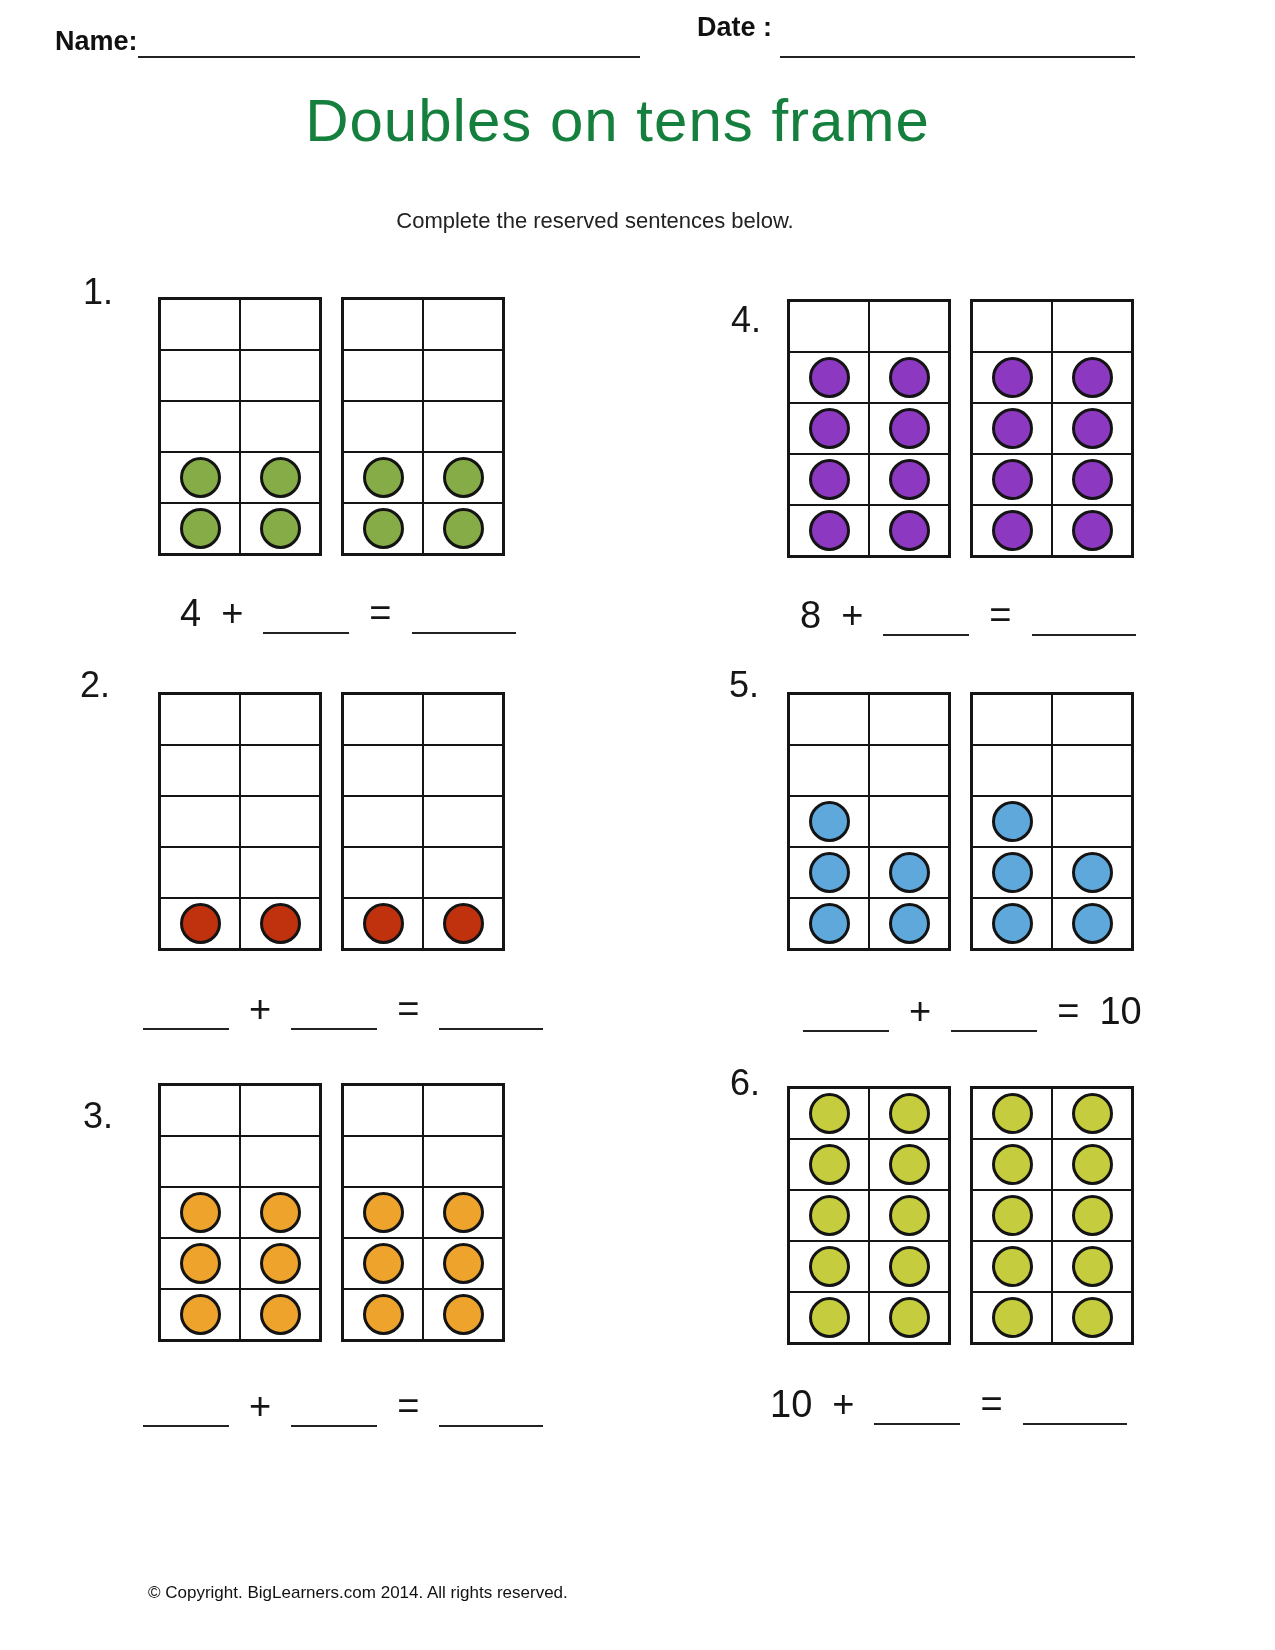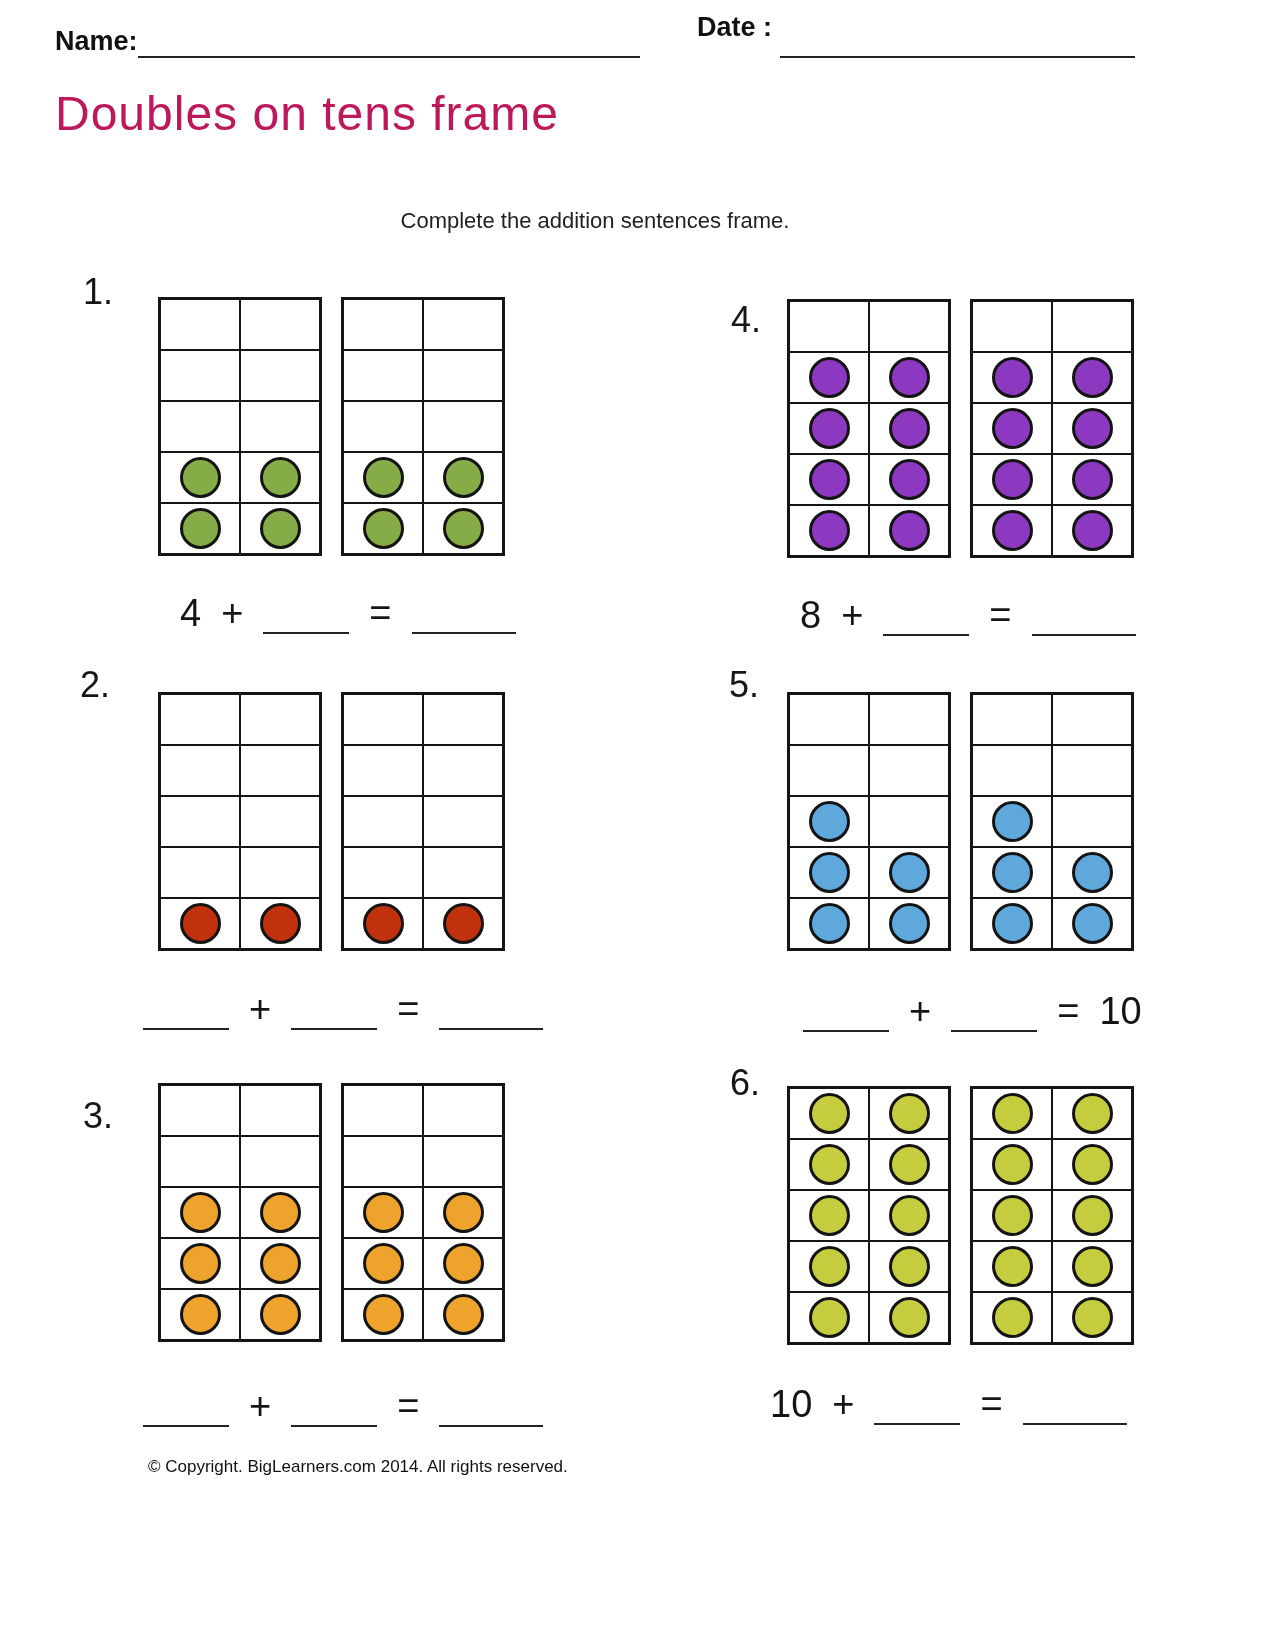--- a/index.html
+++ b/index.html
@@ -4,22 +4,22 @@
 <style>
   html,body{margin:0;padding:0;background:#ffffff;}
   body{width:1275px;height:1650px;position:relative;font-family:"Liberation Sans",sans-serif;color:#111;}
   .page{position:absolute;inset:0;background:#fff;border-radius:12px;}
 
   
   .hdr-label{position:absolute;font-size:27px;font-weight:700;color:#111;}
   .hdr-line{position:absolute;border-bottom:2px solid #222;height:0;}
 
   
-  .title{position:absolute;left:55px;top:86px;width:1125px;text-align:left;
-         font-size:48px;font-weight:300;letter-spacing:1px;color:#be185d;}
+  .title{position:absolute;left:55px;top:86px;width:1125px;text-align:center;
+         font-size:60px;font-weight:300;letter-spacing:1px;color:#15803d;}
   .subtitle{position:absolute;left:55px;top:208px;width:1080px;text-align:center;
             font-size:22px;color:#222;}
 
   
   .problem{position:absolute;}
   .pnum{position:absolute;font-size:36px;color:#161616;white-space:nowrap;}
   .frames{display:flex;gap:19px;}
   .frame{background:#151515;border:3px solid #151515;display:grid;
          grid-template-columns:repeat(2,78px);grid-auto-rows:49px;gap:2px;}
   .cell{background:#ffffff;display:flex;align-items:center;justify-content:center;}
@@ -27,34 +27,34 @@
        background:var(--dot,#888);box-sizing:border-box;}
 
   
   .equation{position:absolute;display:flex;align-items:flex-end;gap:20px;
             font-size:38px;color:#151515;white-space:nowrap;}
   .equation .num,.equation .op{line-height:1.05;}
   .blank{display:inline-block;width:86px;height:42px;border-bottom:2px solid #222;}
   .blank.long{width:104px;}
 
   
-  .footer{position:absolute;left:148px;top:1457px;font-size:17px;color:#111;}
+  .footer{position:absolute;left:148px;top:1583px;font-size:17px;color:#111;}
 </style>
 </head>
 <body>
 
 <div class="page">
 
   <span class="hdr-label" style="left:55px;top:26px">Name:</span>
   <span class="hdr-line" style="left:138px;top:56px;width:502px"></span>
   <span class="hdr-label" style="left:697px;top:12px">Date :</span>
   <span class="hdr-line" style="left:780px;top:56px;width:355px"></span>
 
   <div class="title">Doubles on tens frame</div>
-  <div class="subtitle">Complete the addition sentences frame.</div>
+  <div class="subtitle">Complete the reserved sentences below.</div>
 
   <section class="problem" style="left:158px;top:297px">
     <span class="pnum" style="left:-75px;top:-26px">1.</span>
     <div class="frames" style="--dot:#85AC47">
       <div class="frame">
           <div class="cell"></div>
           <div class="cell"></div>
           <div class="cell"></div>
           <div class="cell"></div>
           <div class="cell"></div>

